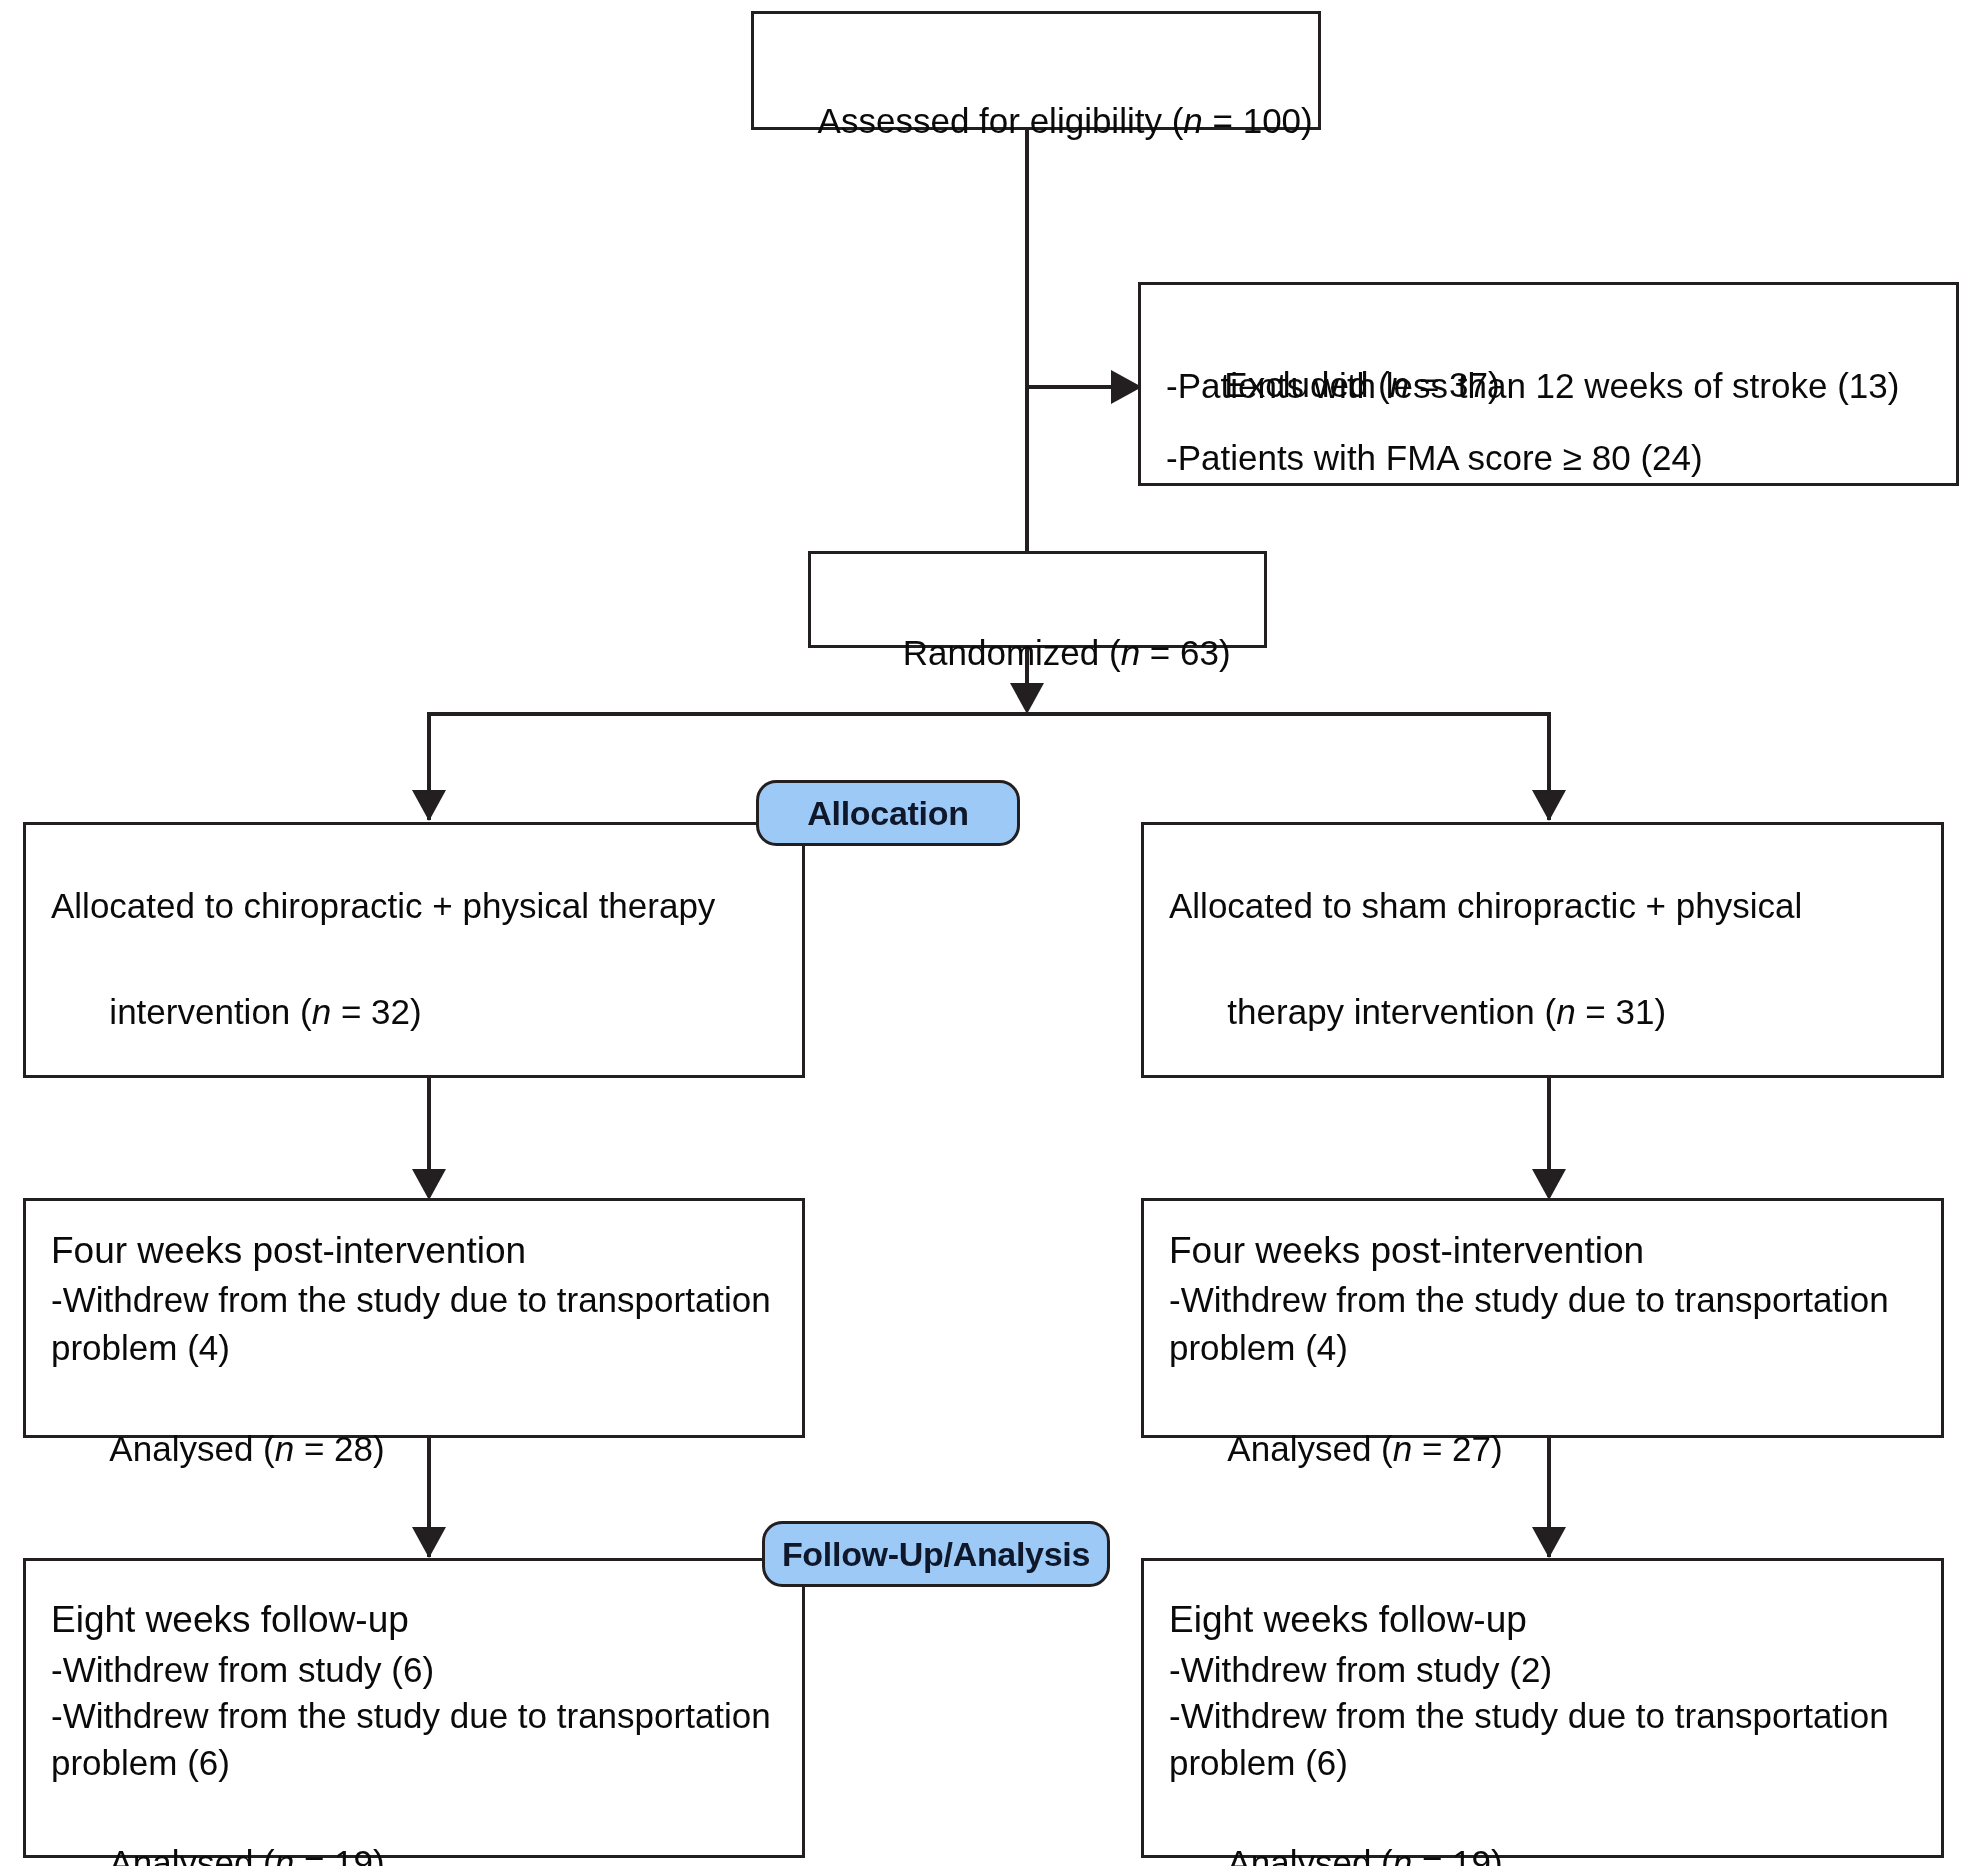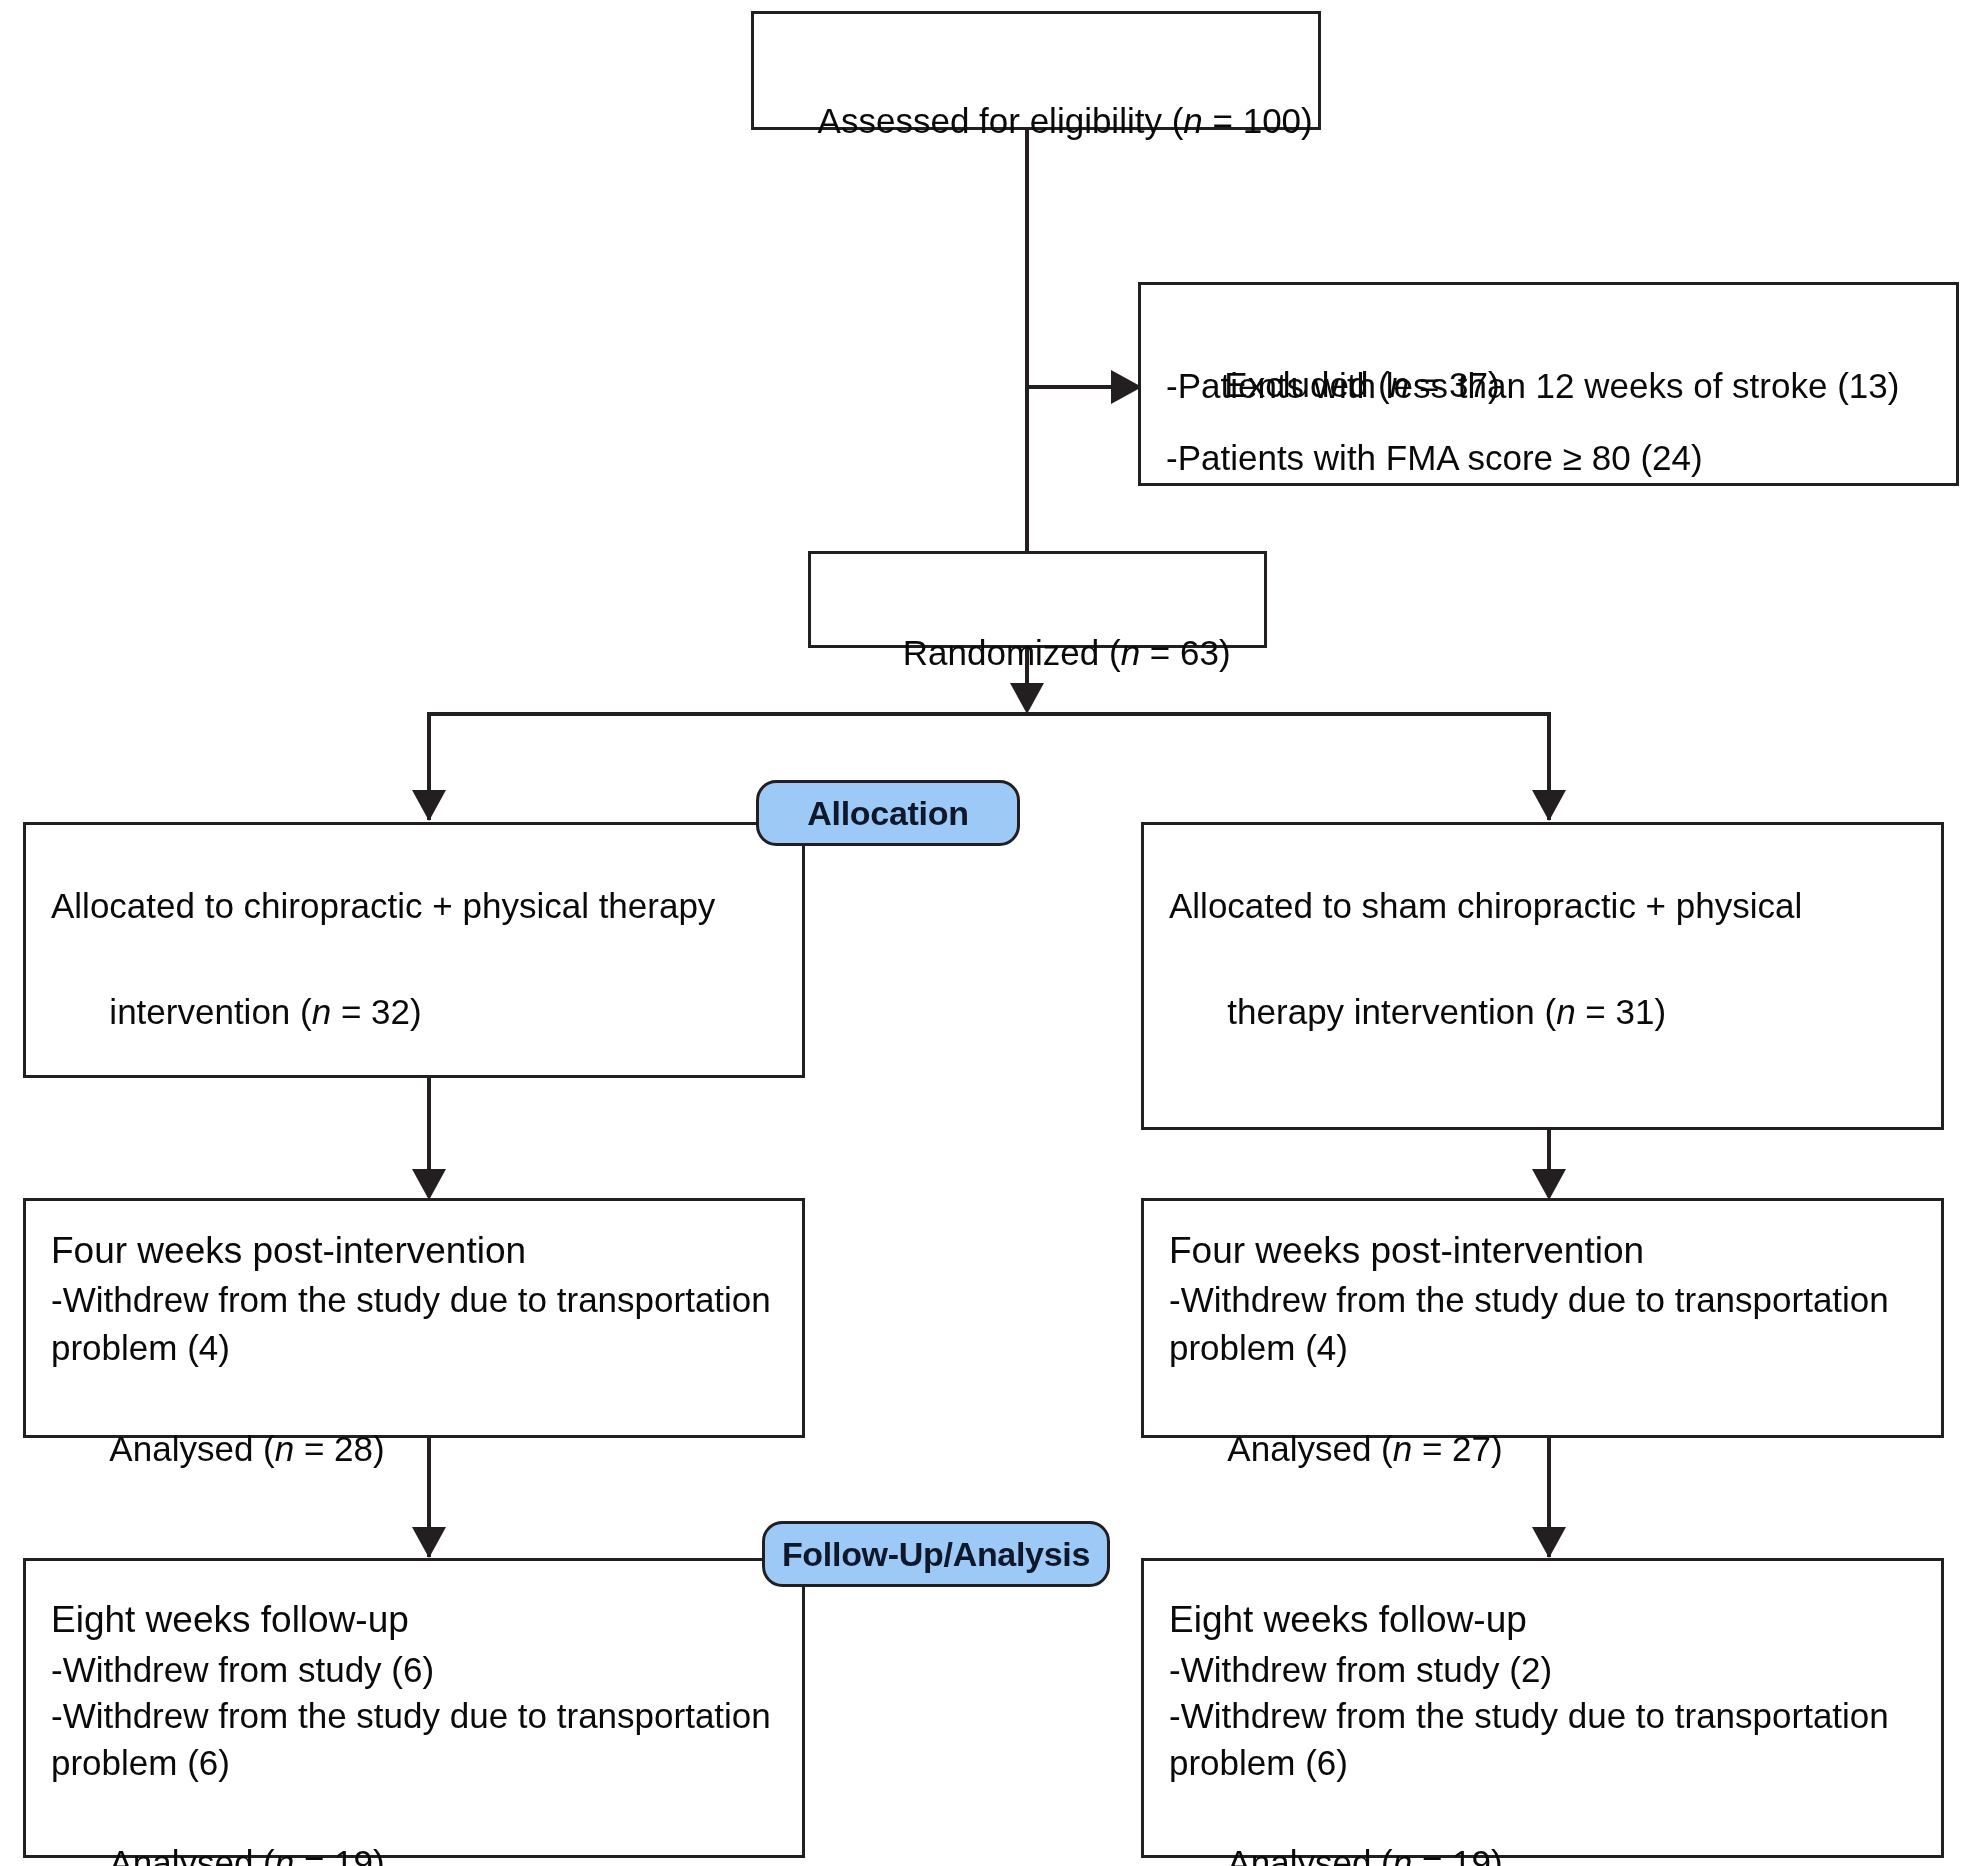--- a/index.html
+++ b/index.html
@@ -134,21 +134,21 @@
   <div class="arrow-down" style="left:412px; top:790px;"></div>
   <div class="arrow-down" style="left:1532px; top:790px;"></div>
 
   <div class="box" style="left:23px; top:822px; width:782px; height:256px;">
     <div class="txt" style="top:55px;">Allocated to chiropractic + physical therapy</div>
     <div class="txt" style="top:108px;">
       <span>intervention (</span><span class="ital">n</span><span> = 32)</span>
     </div>
   </div>
 
-  <div class="box" style="left:1141px; top:822px; width:803px; height:308px;">
+  <div class="box" style="left:1141px; top:822px; width:803px; height:256px;">
     <div class="txt" style="top:55px;">Allocated to sham chiropractic + physical</div>
     <div class="txt" style="top:108px;">
       <span>therapy intervention (</span><span class="ital">n</span><span> = 31)</span>
     </div>
   </div>
 
   <div class="banner" style="left:756px; top:780px; width:264px; height:66px;">
     <span class="blabel">Allocation</span>
   </div>
 

